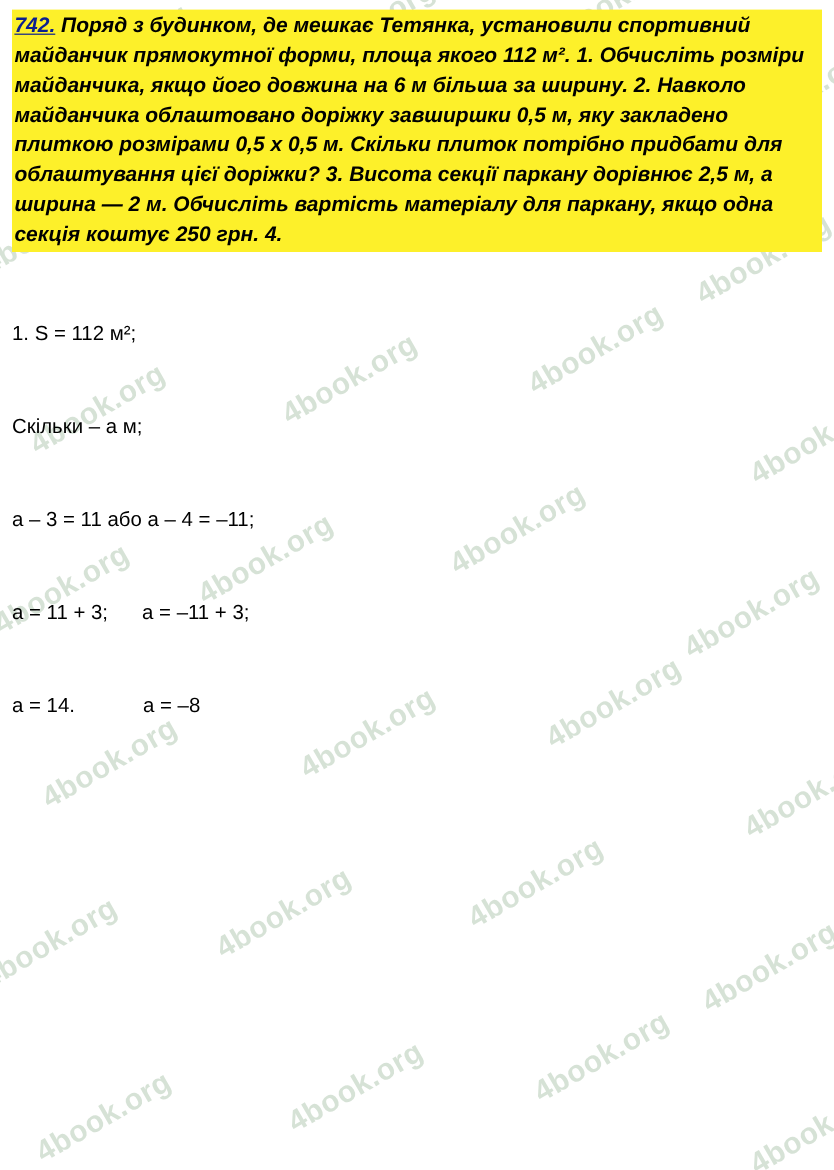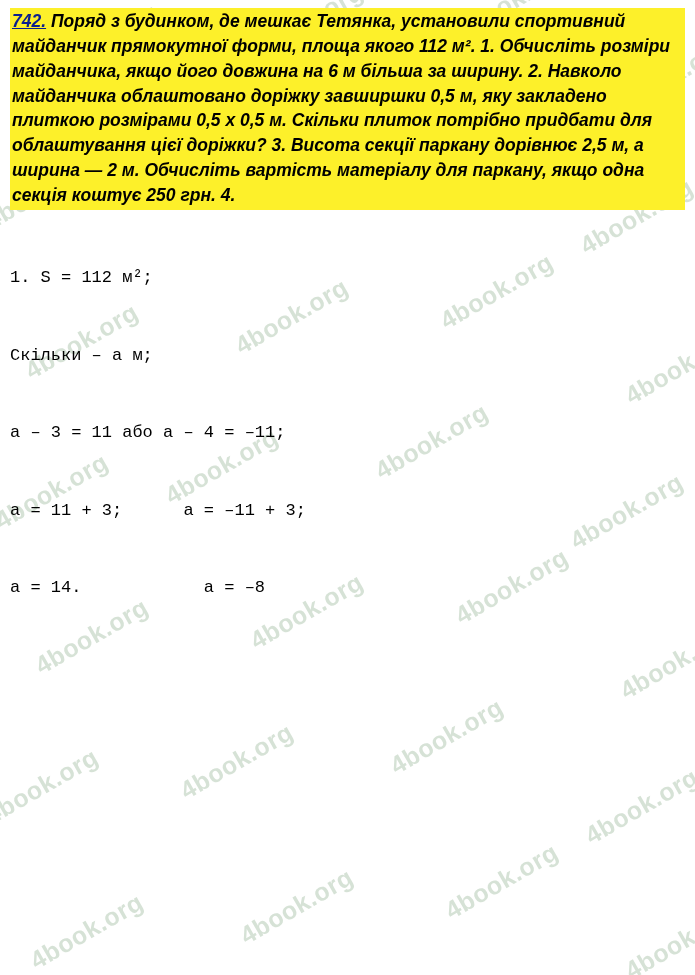--- a/index.html
+++ b/index.html
@@ -66,21 +66,20 @@
   .sol {
     font-size: 17px;
     line-height: 1.52;
     margin: 0;
     padding: 0;
     white-space: pre-wrap;
   }
   .sol-line {
     display: block;
     min-height: 23px;
-    font-family: Liberation Mono, monospace;
   }
 </style>
 </head>
 <body>
 
 <div class="watermarks" id="wm-layer">
     <span class="wm" style="left: 40px; top: 60px;">4book.org</span>
     <span class="wm" style="left: 245px; top: 40px;">4book.org</span>
     <span class="wm" style="left: 450px; top: 20px;">4book.org</span>
     <span class="wm" style="left: 610px; top: 95px;">4book.org</span>

